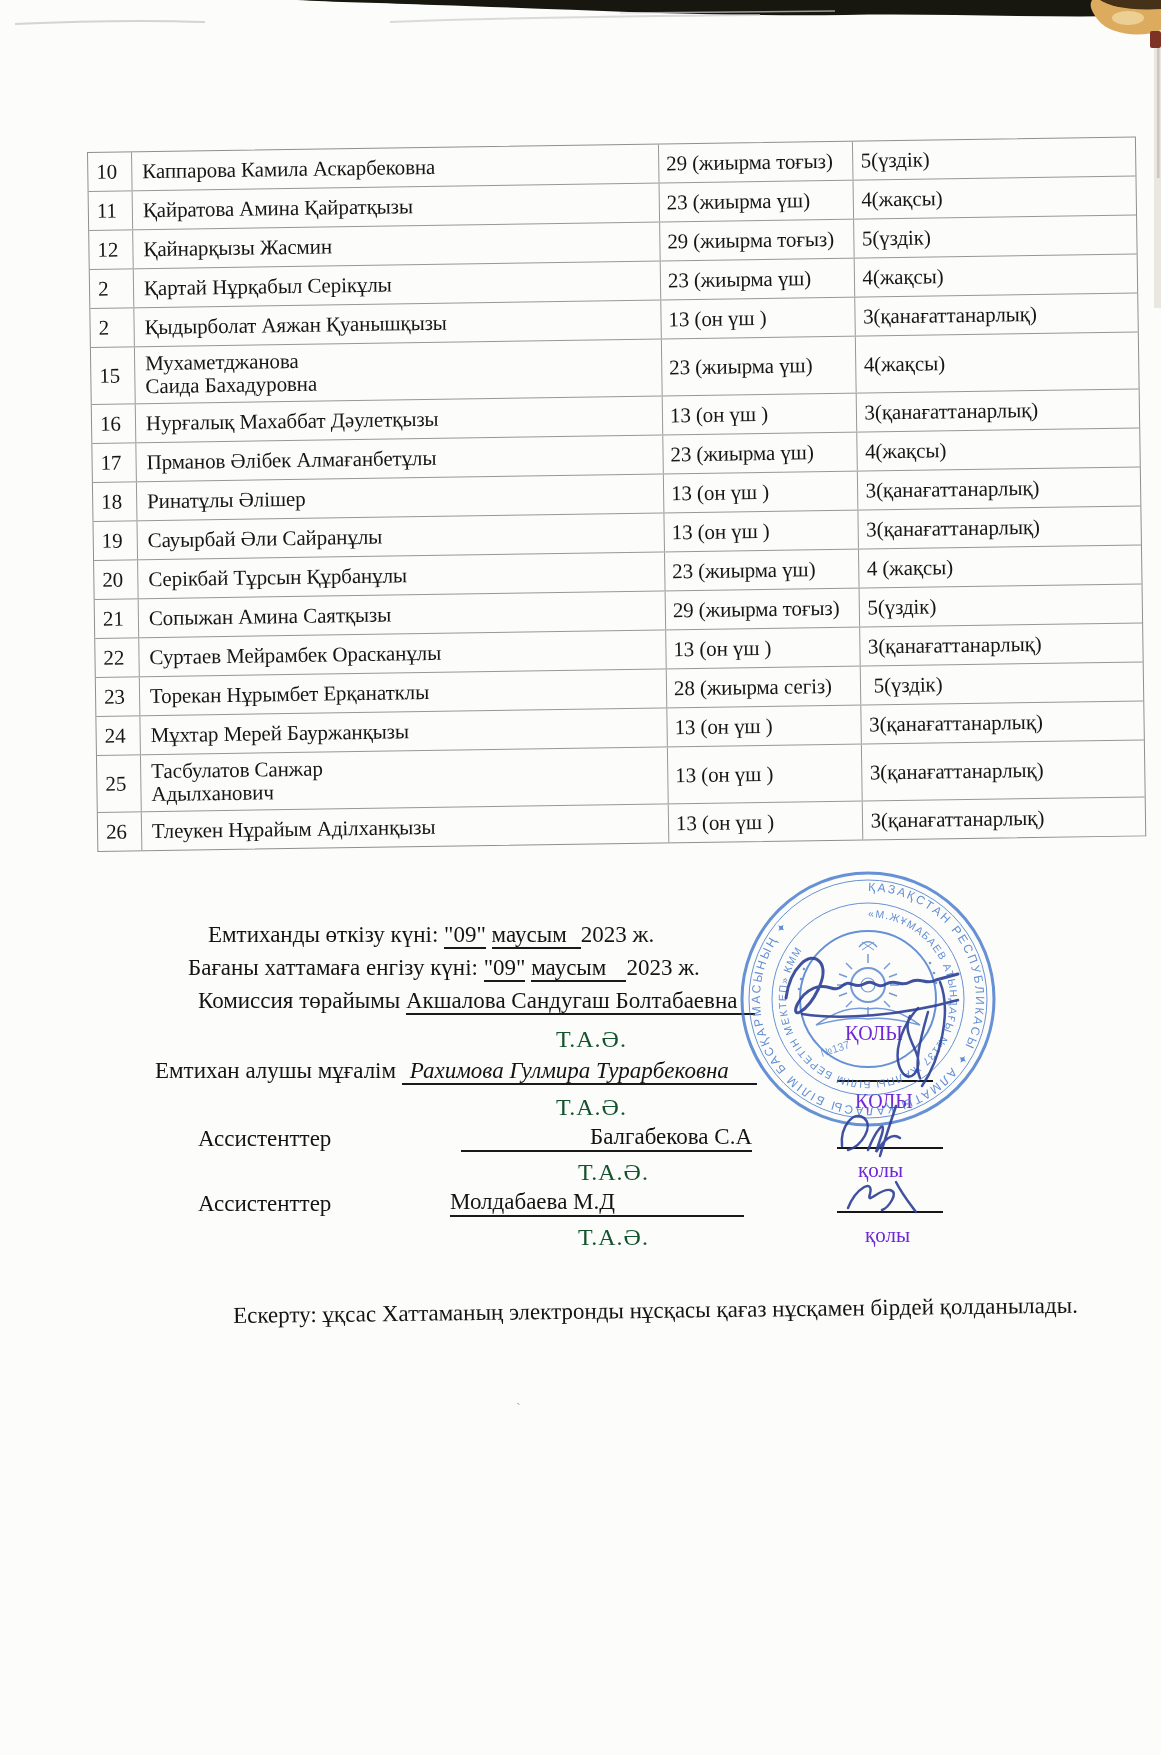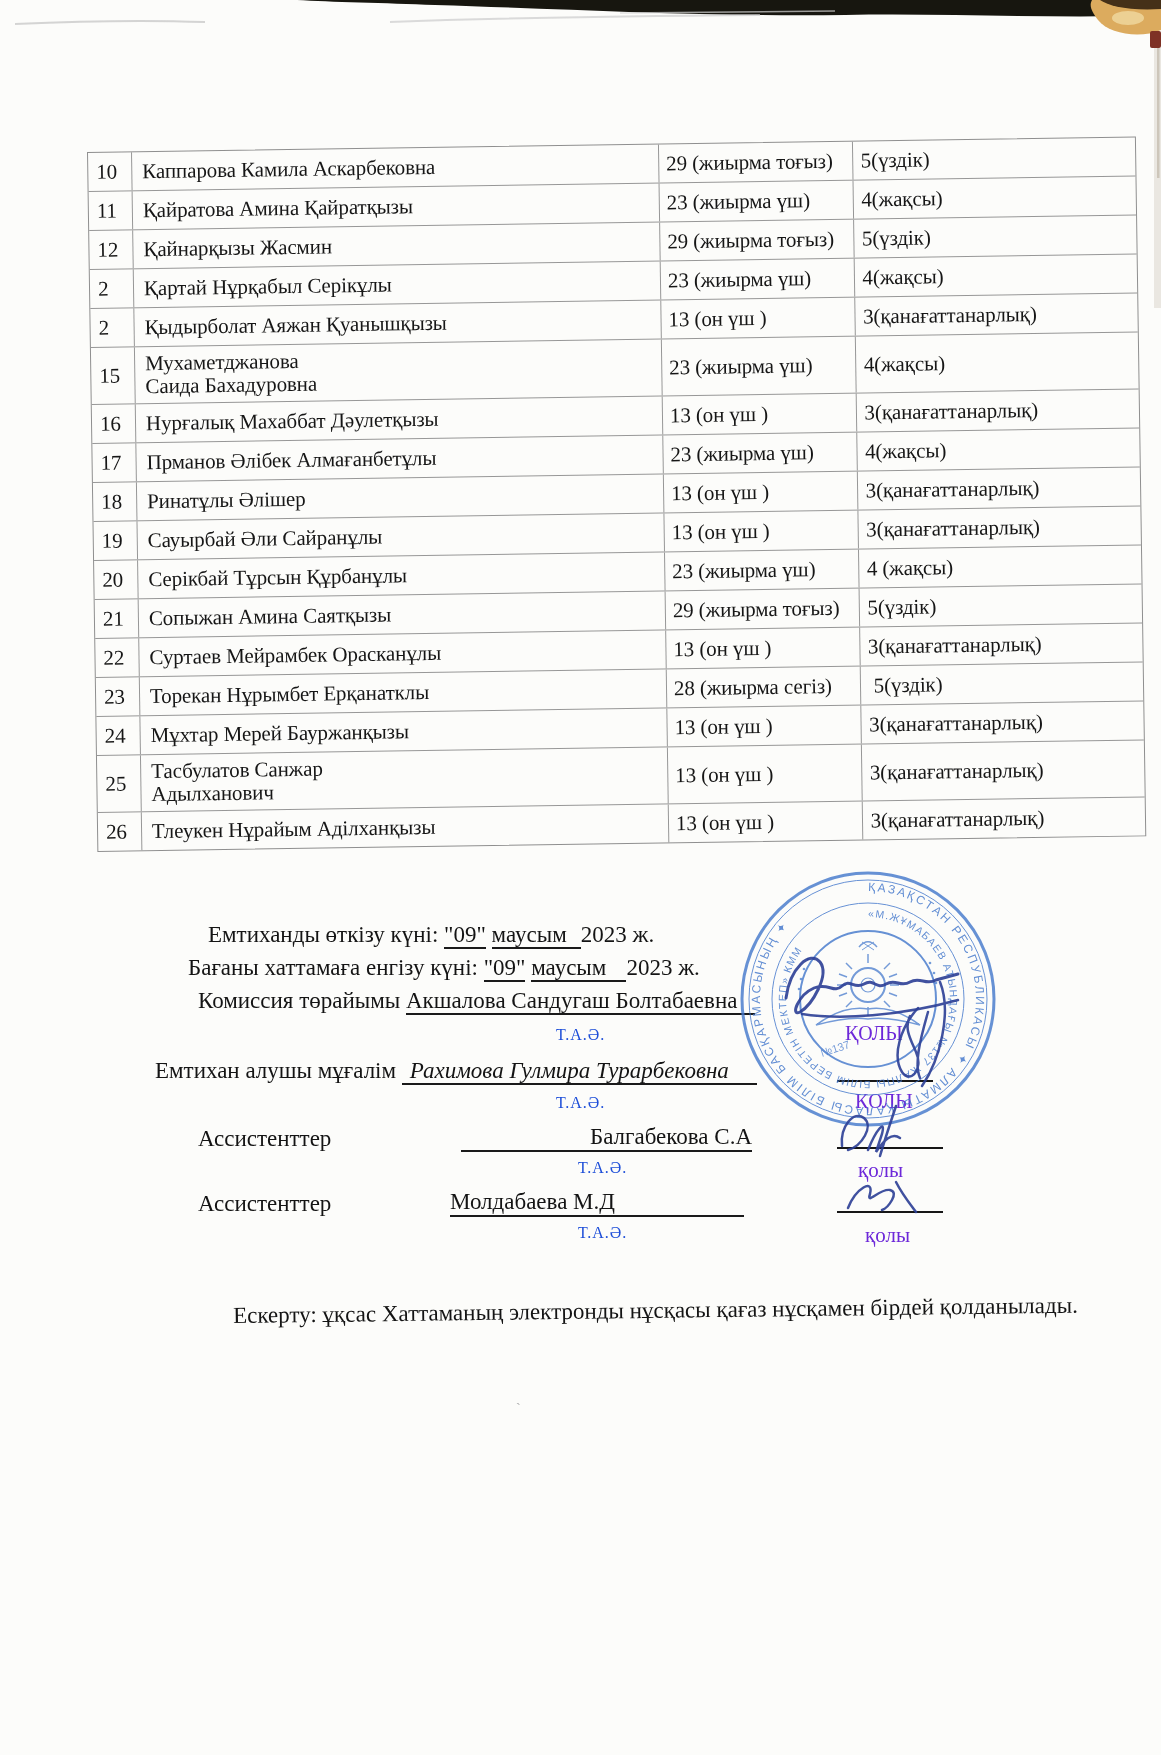--- a/index.html
+++ b/index.html
@@ -24,21 +24,21 @@
   .c{box-sizing:border-box;display:flex;align-items:center;
      font-size:21px;line-height:23px;color:#161616;letter-spacing:-0.1px;}
   .cnum{width:43px;padding-left:8px;}
   .cname{width:528px;padding-left:10px;border-left:1px solid #979797;flex-direction:column;align-items:flex-start;justify-content:center;}
   .cscore{width:194px;padding-left:7px;border-left:1px solid #979797;white-space:pre;}
   .cgrade{width:284px;padding-left:8px;border-left:1px solid #979797;white-space:pre;}
   
   .fline{position:absolute;font-size:23px;white-space:nowrap;color:#141414;}
   .u{border-bottom:2px solid #1a1a1a;}
   .gap{display:inline-block;border-bottom:2px solid #1a1a1a;height:20px;vertical-align:bottom;}
-  .tae{position:absolute;font-size:16px;letter-spacing:1px;color:#1d4ed8;}
+  .tae{position:absolute;font-size:24px;letter-spacing:1px;color:#14532d;}
   .qoly{position:absolute;font-size:20px;color:#6d28d9;}
   .sigline{position:absolute;border-top:2px solid #161616;height:0;}
   .note{
     position:absolute;left:233px;top:1303px;font-size:23px;white-space:nowrap;
     transform:rotate(-0.7deg);transform-origin:0 0;color:#141414;
   }
   .stamp{position:absolute;left:737px;top:868px;width:262px;height:262px;opacity:0.92;}
   .sigs{position:absolute;left:690px;top:920px;width:320px;height:340px;}
   .tinymark{position:absolute;left:516px;top:1390px;font-size:14px;color:#a9a9a9;}
 </style>

